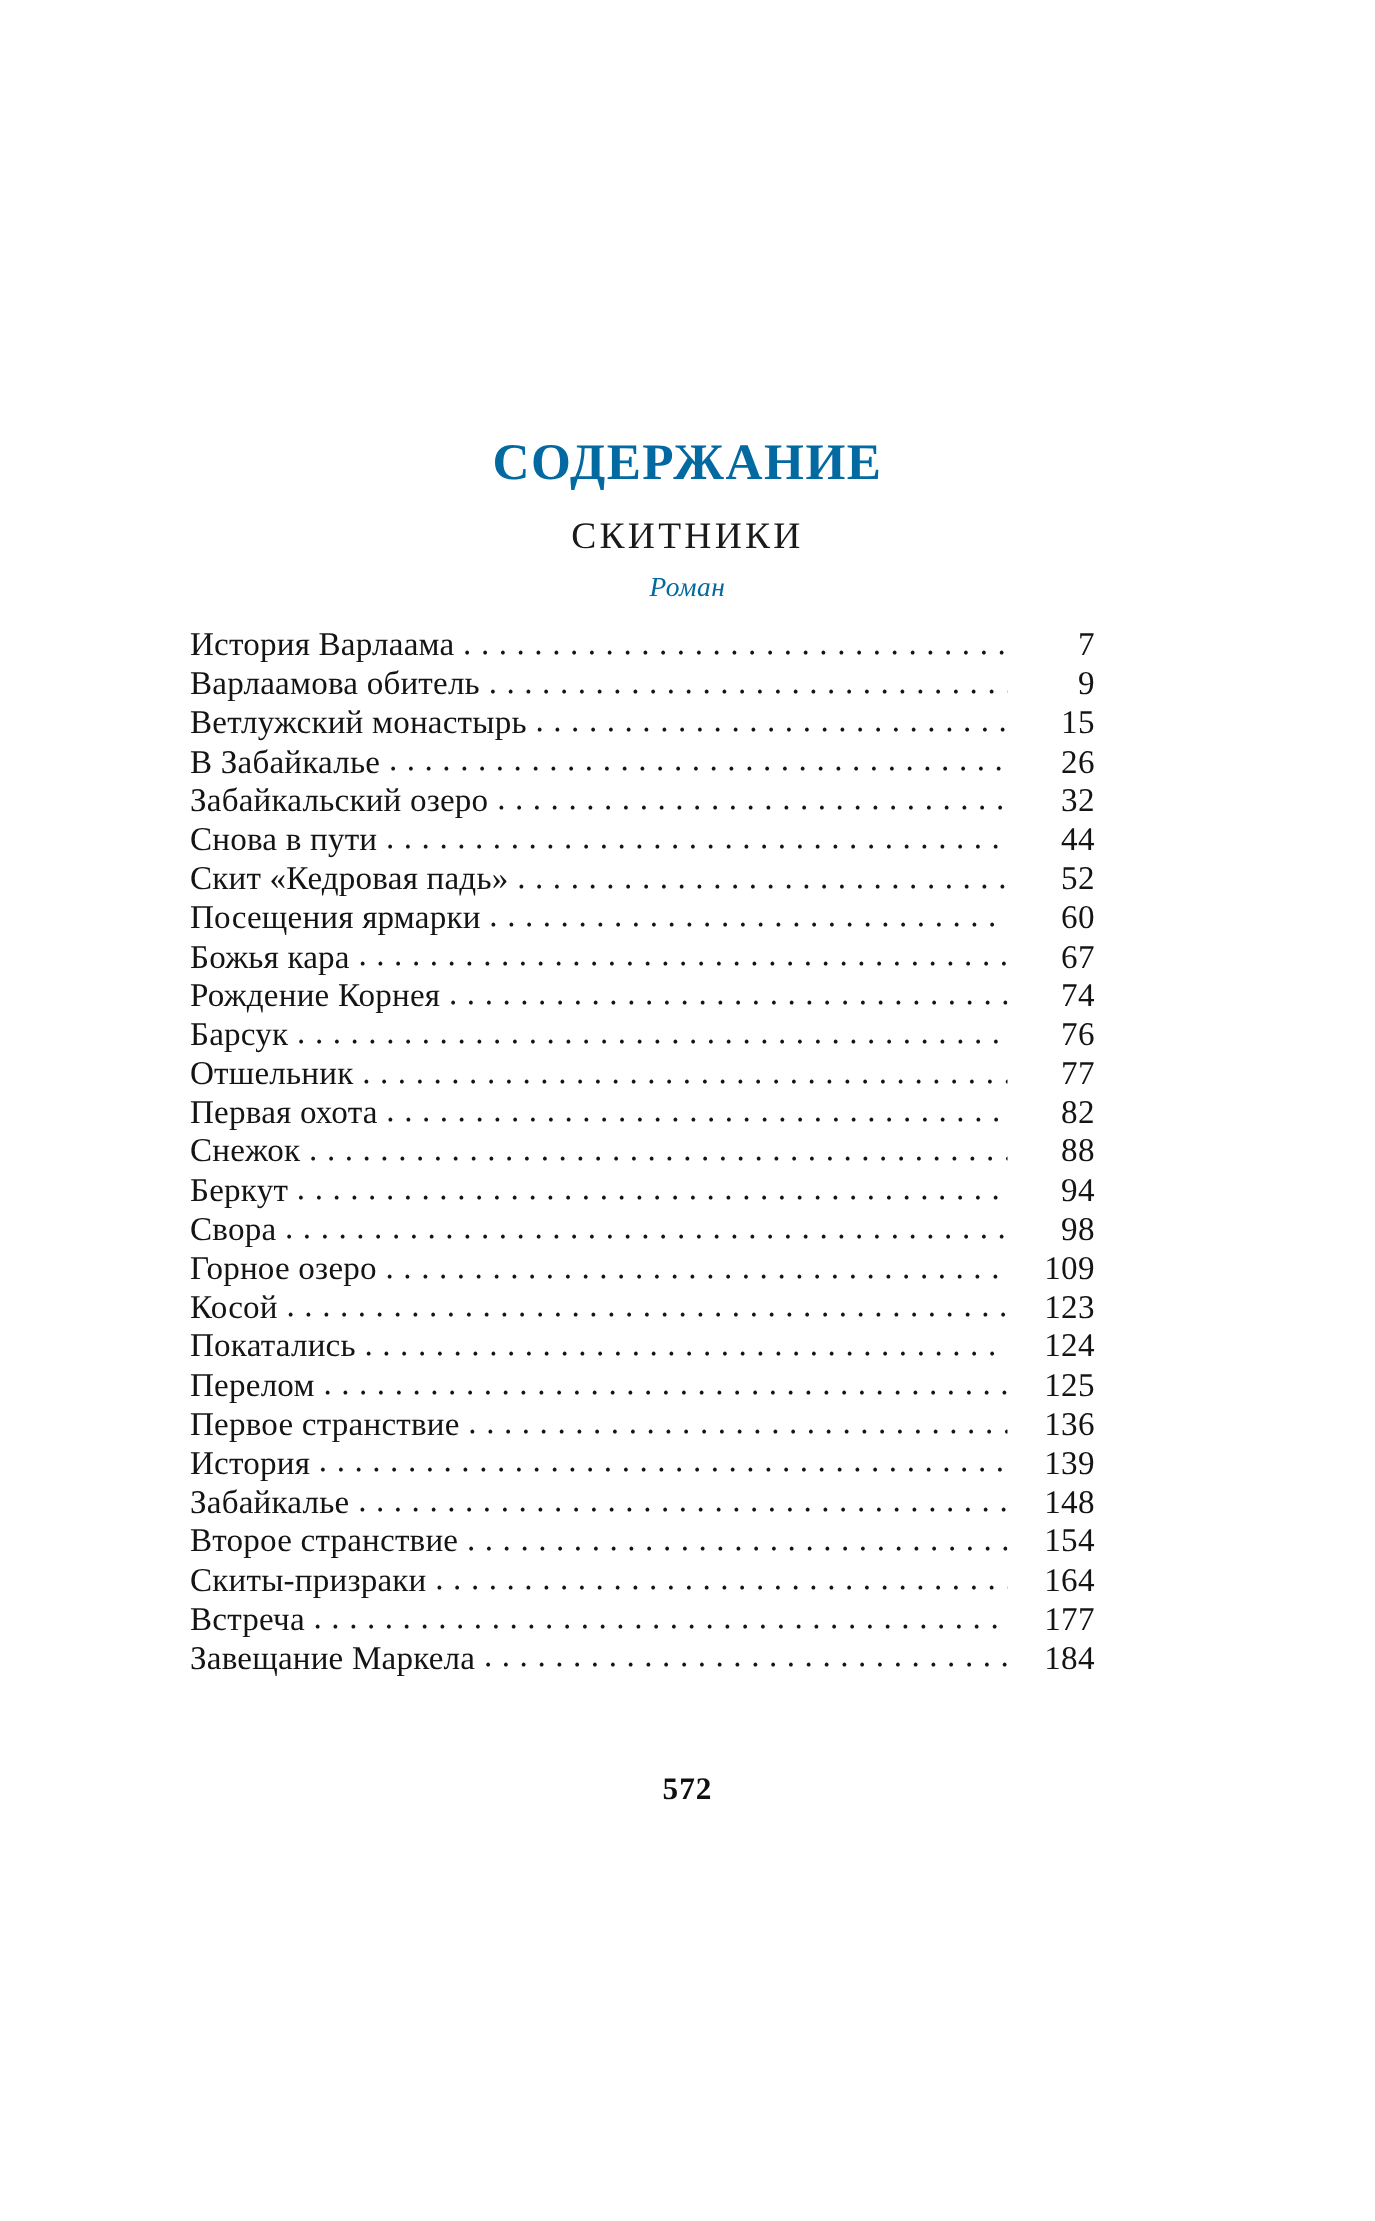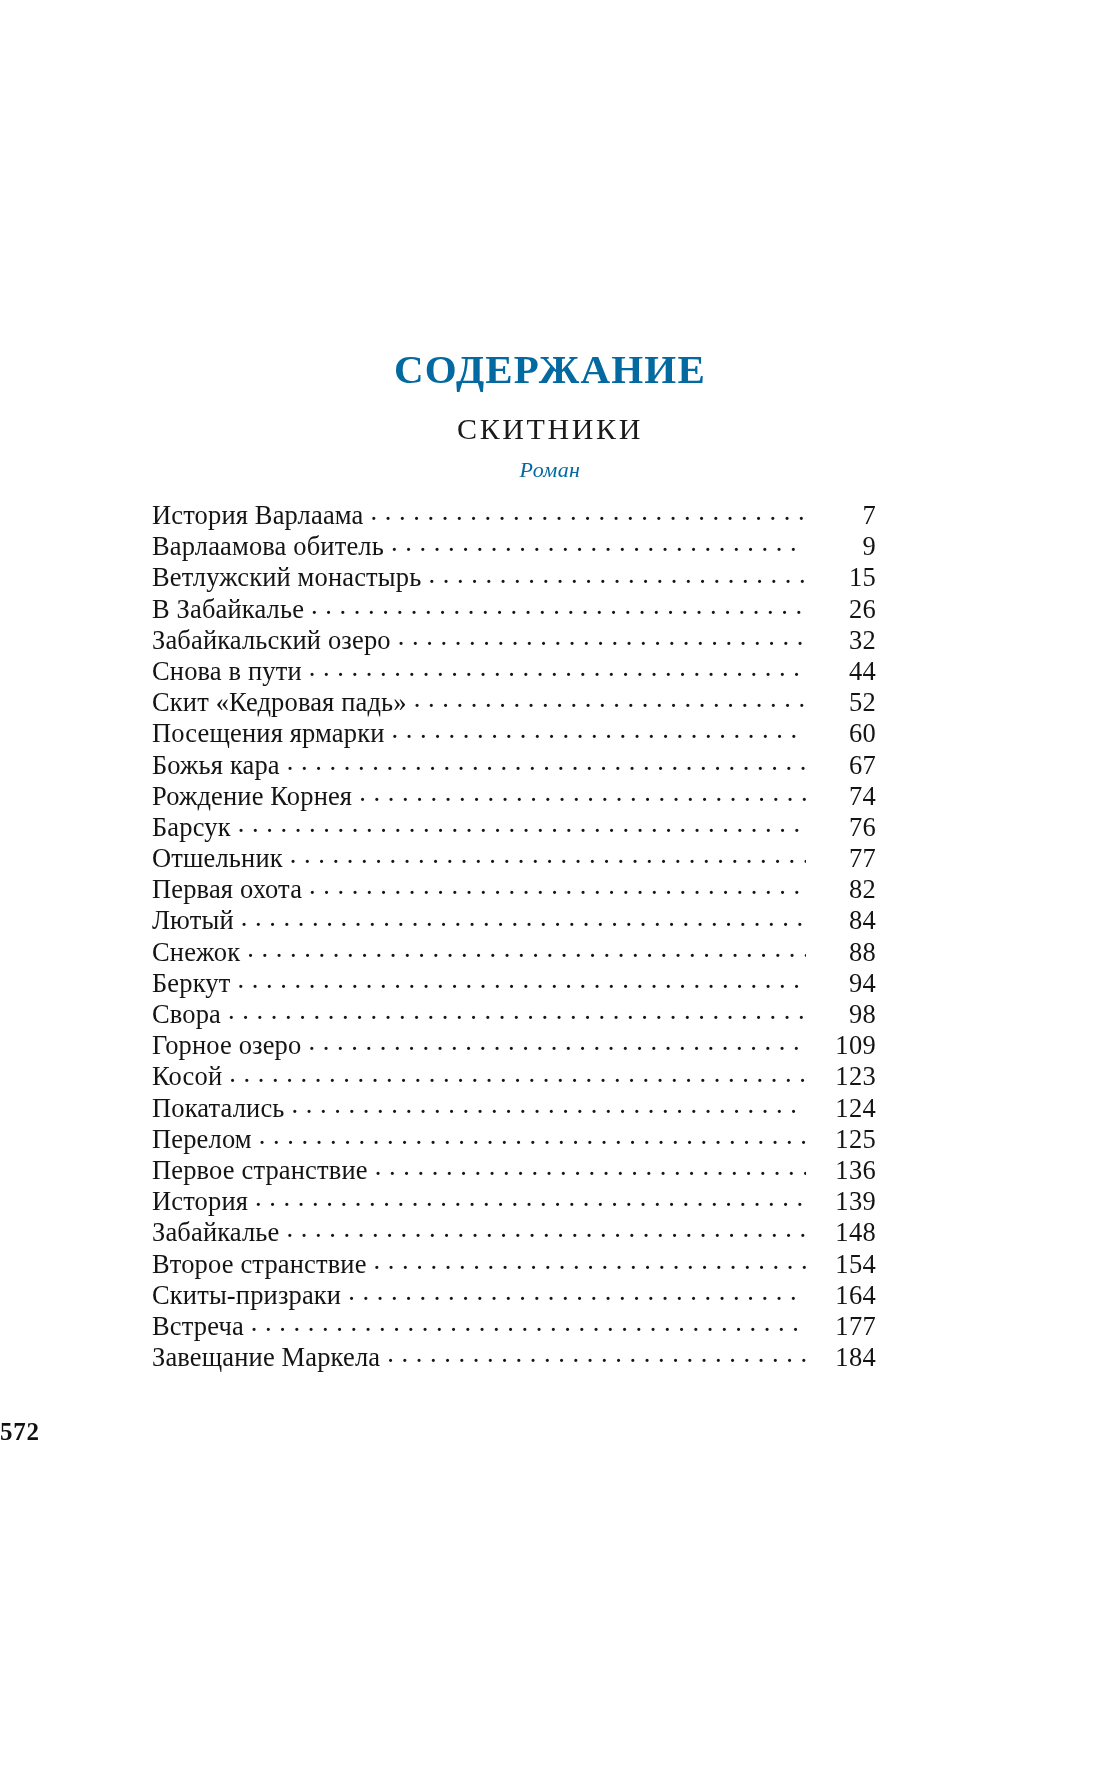--- a/index.html
+++ b/index.html
@@ -65,21 +65,21 @@
     position: absolute;
     left: 152px;
     top: 500px;
     width: 724px;
     margin: 0;
     padding: 0;
     list-style: none;
   }
   .toc-row {
     display: flex;
-    align-items: flex-start;
+    align-items: center;
     width: 100%;
     font-size: 26.5px;
     line-height: 31.2px;
     height: 31.2px;
     color: #141414;
     white-space: nowrap;
   }
   .toc-label {
     flex: 0 0 auto;
     padding-right: 7px;
@@ -111,21 +111,21 @@
     padding-left: 8px;
     letter-spacing: 0.3px;
   }
 
   
   .folio {
     position: absolute;
     left: 0;
     top: 1418px;
     width: 1100px;
-    text-align: left;
+    text-align: center;
     font-size: 25px;
     font-weight: bold;
     letter-spacing: 0.8px;
     color: #101010;
   }
 </style>
 </head>
 <body>
 
 <div class="page">
@@ -196,25 +196,20 @@
         <span class="toc-label">Отшельник</span>
         <span class="toc-leader"></span>
         <span class="toc-page">77</span>
       </li>
       <li class="toc-row">
         <span class="toc-label">Первая охота</span>
         <span class="toc-leader"></span>
         <span class="toc-page">82</span>
       </li>
       <li class="toc-row">
-        <span class="toc-label">Лютый</span>
-        <span class="toc-leader"></span>
-        <span class="toc-page">84</span>
-      </li>
-      <li class="toc-row">
         <span class="toc-label">Снежок</span>
         <span class="toc-leader"></span>
         <span class="toc-page">88</span>
       </li>
       <li class="toc-row">
         <span class="toc-label">Беркут</span>
         <span class="toc-leader"></span>
         <span class="toc-page">94</span>
       </li>
       <li class="toc-row">

